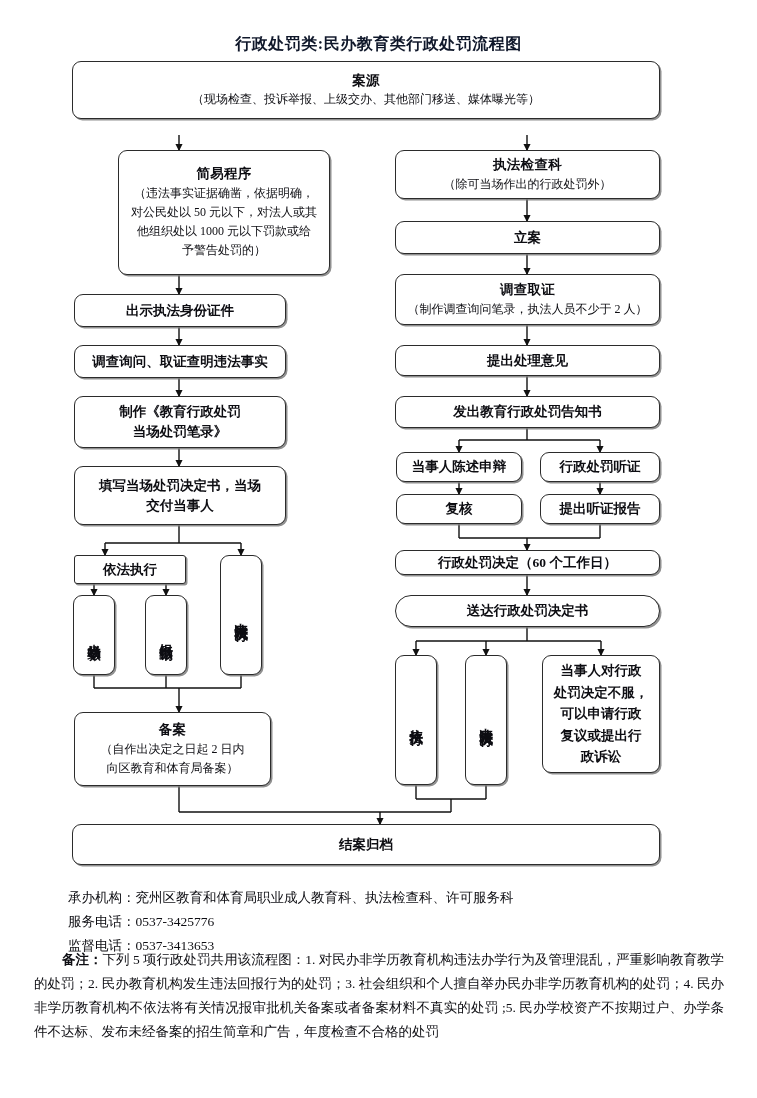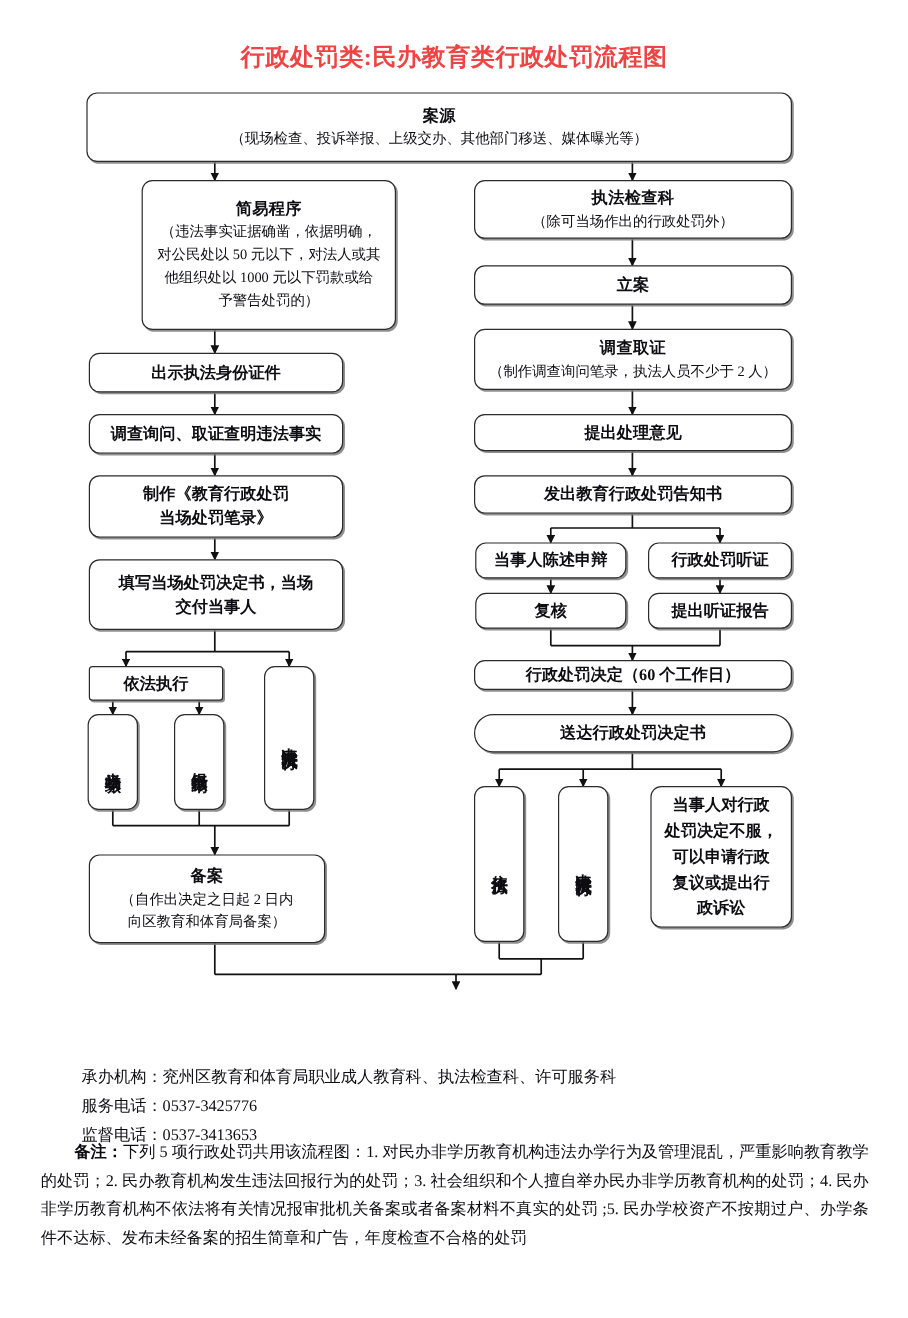--- a/index.html
+++ b/index.html
@@ -7,22 +7,22 @@
     width:757px;height:1098px;position:relative;overflow:hidden;
     font-family:"Liberation Serif","DejaVu Serif",serif;
     color:#0d0d12;
   }
   #stage{position:absolute;left:0;top:0;width:757px;height:1098px;}
 
   
   .title{
     position:absolute;left:0;top:34px;width:757px;text-align:center;
     font-family:"Liberation Serif","DejaVu Serif",serif;
-    font-weight:700;font-size:20px;letter-spacing:.5px;
-    color:#ef4444;
+    font-weight:700;font-size:16px;letter-spacing:.5px;
+    color:#0f172a;
   }
 
   
   #wires{position:absolute;left:0;top:0;width:757px;height:1098px;pointer-events:none;}
 
   
   .node{
     position:absolute;box-sizing:border-box;
     border:1px solid #2b2b2b;border-radius:9px;
     background:#ffffff;
@@ -132,21 +132,21 @@
       <path d="M 416 785 L 416 799"></path>
       <path d="M 486 785 L 486 799"></path>
       <path d="M 416 799 L 486 799"></path>
       <path d="M 451 799 L 451 812"></path>
 
       <path d="M 179 812 L 451 812"></path>
       <path d="M 380 812 L 380 824" marker-end="url(#ah)"></path>
     </g>
   </svg>
 
-  <div class="node" style="left:72px;top:77px;width:588px;height:58px;">
+  <div class="node" style="left:72px;top:61px;width:588px;height:58px;">
     <div class="ttl">案源</div>
     <div class="sub ln">（现场检查、投诉举报、上级交办、其他部门移送、媒体曝光等）</div>
   </div>
 
   <div class="node" style="left:74px;top:150px;width:212px;height:125px;margin-left:44px;">
     <div class="ttl">简易程序</div>
     <div class="sub">
       <span class="ln">（违法事实证据确凿，依据明确，</span>
       <span class="ln">对公民处以 50 元以下，对法人或其</span>
       <span class="ln">他组织处以 1000 元以下罚款或给</span>
@@ -246,20 +246,23 @@
   </div>
 
   <div class="node plain" style="left:542px;top:655px;width:118px;height:118px;line-height:1.6;">
     <span class="ln">当事人对行政</span>
     <span class="ln">处罚决定不服，</span>
     <span class="ln">可以申请行政</span>
     <span class="ln">复议或提出行</span>
     <span class="ln">政诉讼</span>
   </div>
 
+  <div class="node plain" style="left:72px;top:824px;width:588px;height:41px;">
+    <span>结案归档</span>
+  </div>
 
   <div class="footer">
     <div class="fline" style="left:68px;top:888px;">承办机构：兖州区教育和体育局职业成人教育科、执法检查科、许可服务科</div>
     <div class="fline" style="left:68px;top:912px;">服务电话：0537-3425776</div>
     <div class="fline" style="left:68px;top:936px;">监督电话：0537-3413653</div>
 
     <div class="note" style="text-indent: 28px;">
       <b>备注：</b><span>下列 5 项行政处罚共用该流程图：1. 对民办非学历教育机构违法办学行为及管理混乱，严重影响教育教学的处罚；2. 民办教育机构发生违法回报行为的处罚；3. 社会组织和个人擅自举办民办非学历教育机构的处罚；4. 民办非学历教育机构不依法将有关情况报审批机关备案或者备案材料不真实的处罚 ;5. 民办学校资产不按期过户、办学条件不达标、发布未经备案的招生简章和广告，年度检查不合格的处罚</span>
     </div>
   </div>

